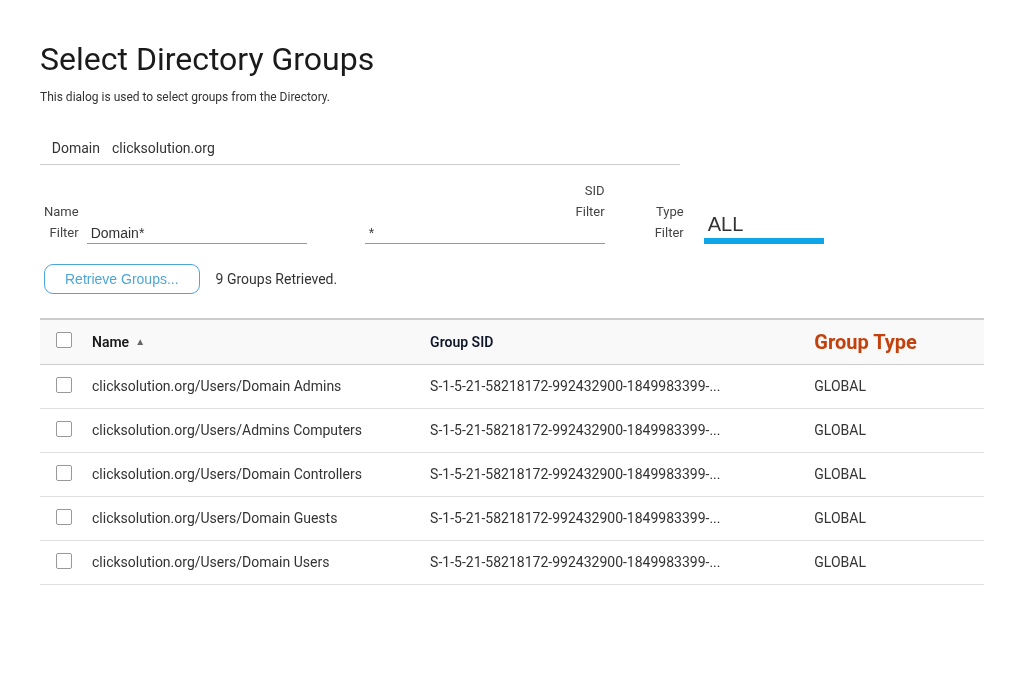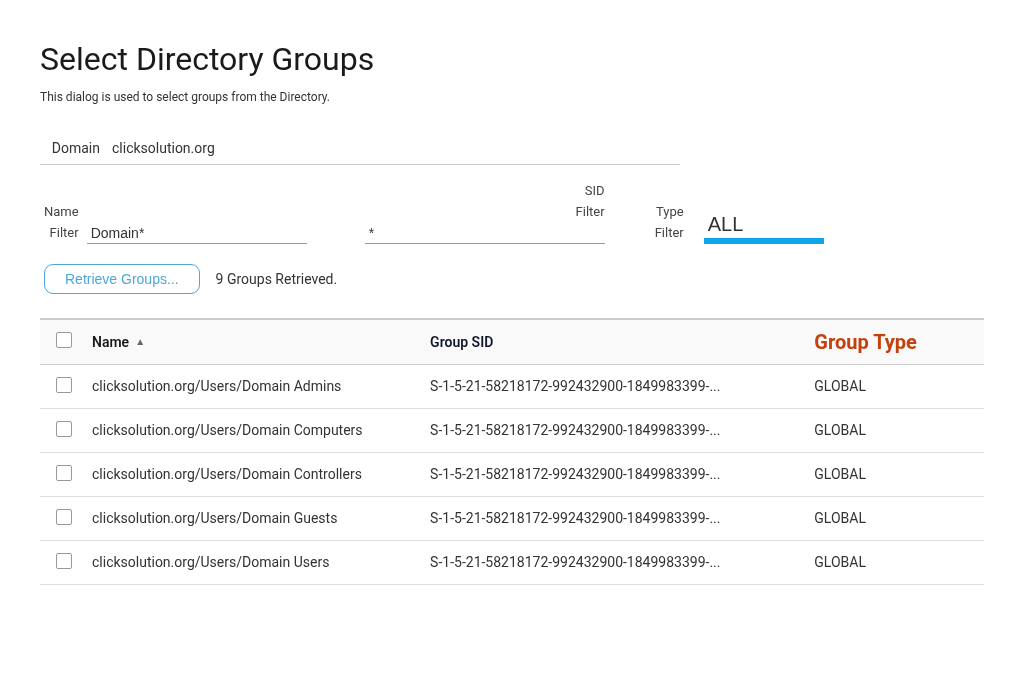--- a/index.html
+++ b/index.html
@@ -289,21 +289,21 @@
         <input type="checkbox" class="checkbox" style="">
       </div>
       <div class="cell-name">clicksolution.org/Users/Domain Admins</div>
       <div class="cell-sid">S-1-5-21-58218172-992432900-1849983399-...</div>
       <div class="cell-type">GLOBAL</div>
     </div>
       <div class="table-row">
       <div class="cell-checkbox">
         <input type="checkbox" class="checkbox" style="">
       </div>
-      <div class="cell-name">clicksolution.org/Users/Domain Computers</div>
+      <div class="cell-name">clicksolution.org/Users/Admins Computers</div>
       <div class="cell-sid">S-1-5-21-58218172-992432900-1849983399-...</div>
       <div class="cell-type">GLOBAL</div>
     </div>
       <div class="table-row">
       <div class="cell-checkbox">
         <input type="checkbox" class="checkbox" style="">
       </div>
       <div class="cell-name">clicksolution.org/Users/Domain Controllers</div>
       <div class="cell-sid">S-1-5-21-58218172-992432900-1849983399-...</div>
       <div class="cell-type">GLOBAL</div>

